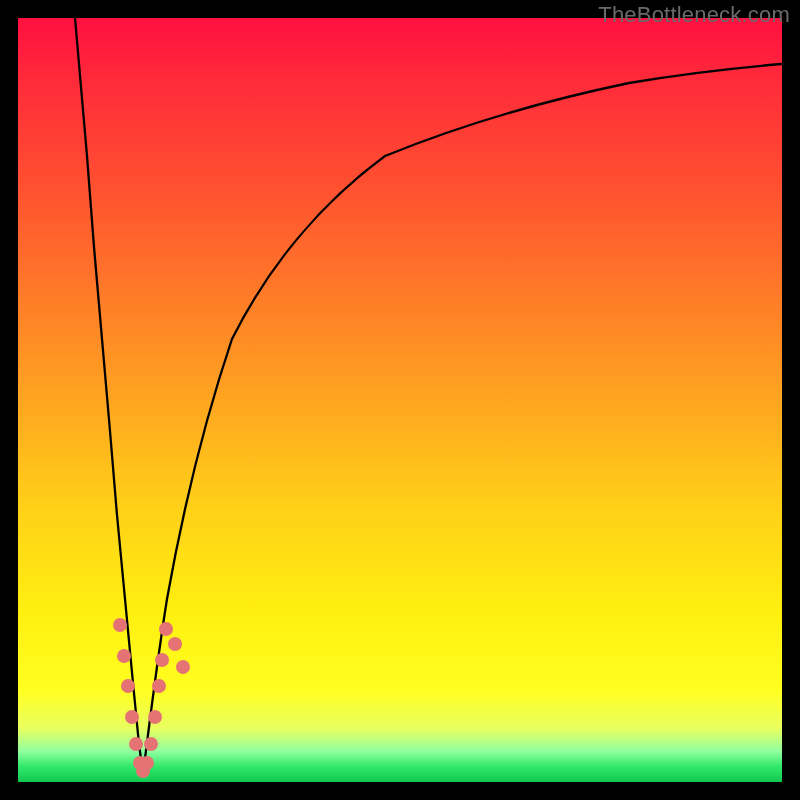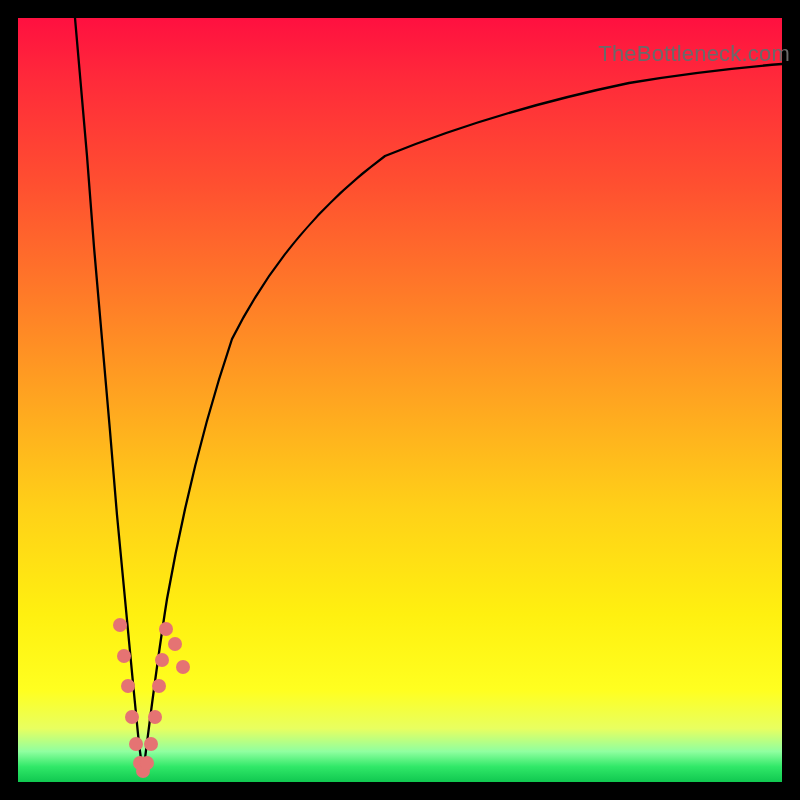--- a/index.html
+++ b/index.html
@@ -45,21 +45,20 @@
   }
   .watermark {
     position: absolute;
     top: 2px;
     right: 10px;
     color: #6a6a6a;
     font-size: 22px;
     font-weight: 500;
     letter-spacing: 0.2px;
     z-index: 50;
-    margin-top: 39px;
   }
   svg.curve {
     position: absolute;
     inset: 0;
     width: 100%;
     height: 100%;
   }
 </style>
 </head>
 <body>

